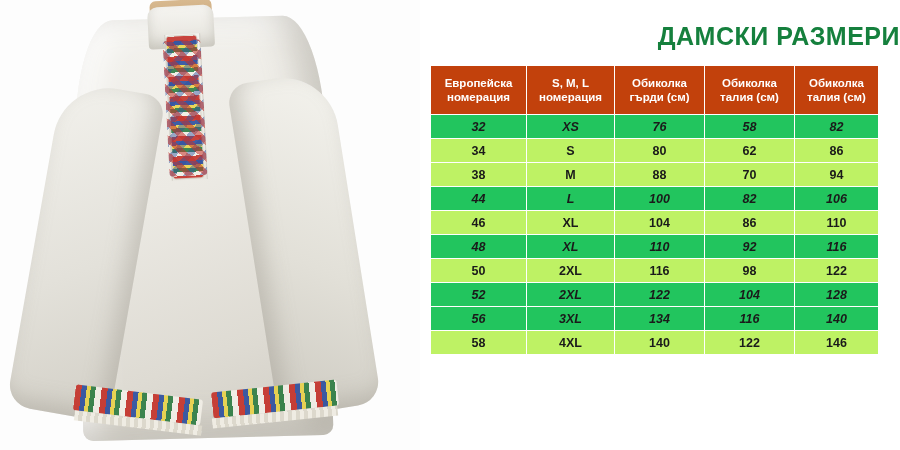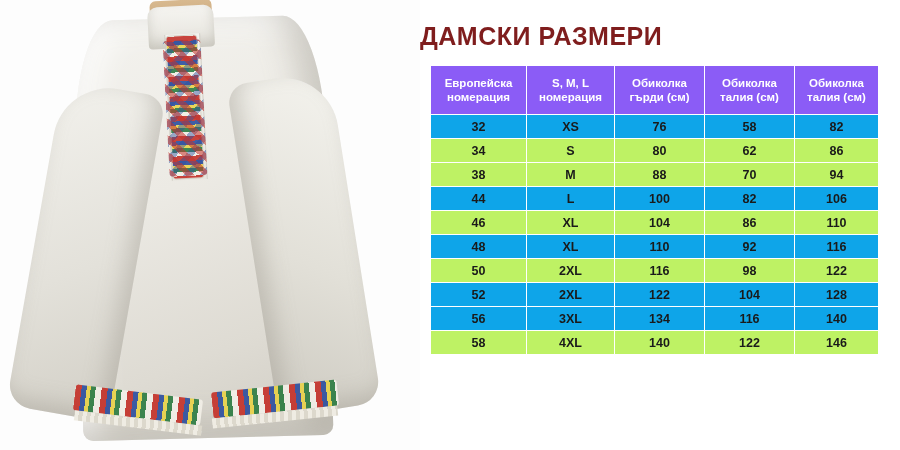--- a/index.html
+++ b/index.html
@@ -167,57 +167,57 @@
   
   .table-pane {
     position: relative;
     width: 480px;
     height: 450px;
     background: #ffffff;
     padding: 0;
     box-sizing: border-box;
   }
   .table-title {
-    text-align: left;
+    text-align: right;
     font-size: 25px;
     font-weight: bold;
-    color: #7f1d1d;
+    color: #15803d;
     letter-spacing: 0.5px;
     margin-top: 22px;
     margin-bottom: 14px;
     font-family: "Liberation Sans", sans-serif;
   }
   table.size-table {
     border-collapse: collapse;
     width: 448px;
     margin-left: 10px;
     table-layout: fixed;
   }
   table.size-table th {
-    background: #8b5cf6;
+    background: #c2410c;
     color: #ffffff;
     font-size: 11.5px;
     font-weight: bold;
     line-height: 1.25;
     padding: 5px 2px;
     border: 1px solid #ffffff;
     text-align: center;
     vertical-align: middle;
     height: 38px;
   }
   table.size-table td {
     font-size: 12.5px;
     font-weight: bold;
     color: #1a1a1a;
     text-align: center;
     padding: 2px 2px;
     height: 19px;
     border: 1px solid #ffffff;
   }
-  table.size-table tr.odd td { background: #0ea5e9; }
+  table.size-table tr.odd td { background: #22c55e; font-style: italic; }
   table.size-table tr.even td { background: #bef264; }
   .col-0 { width: 96px; }
   .col-1 { width: 88px; }
   .col-2 { width: 90px; }
   .col-3 { width: 90px; }
   .col-4 { width: 84px; }
 </style>
 </head>
 <body>
 

